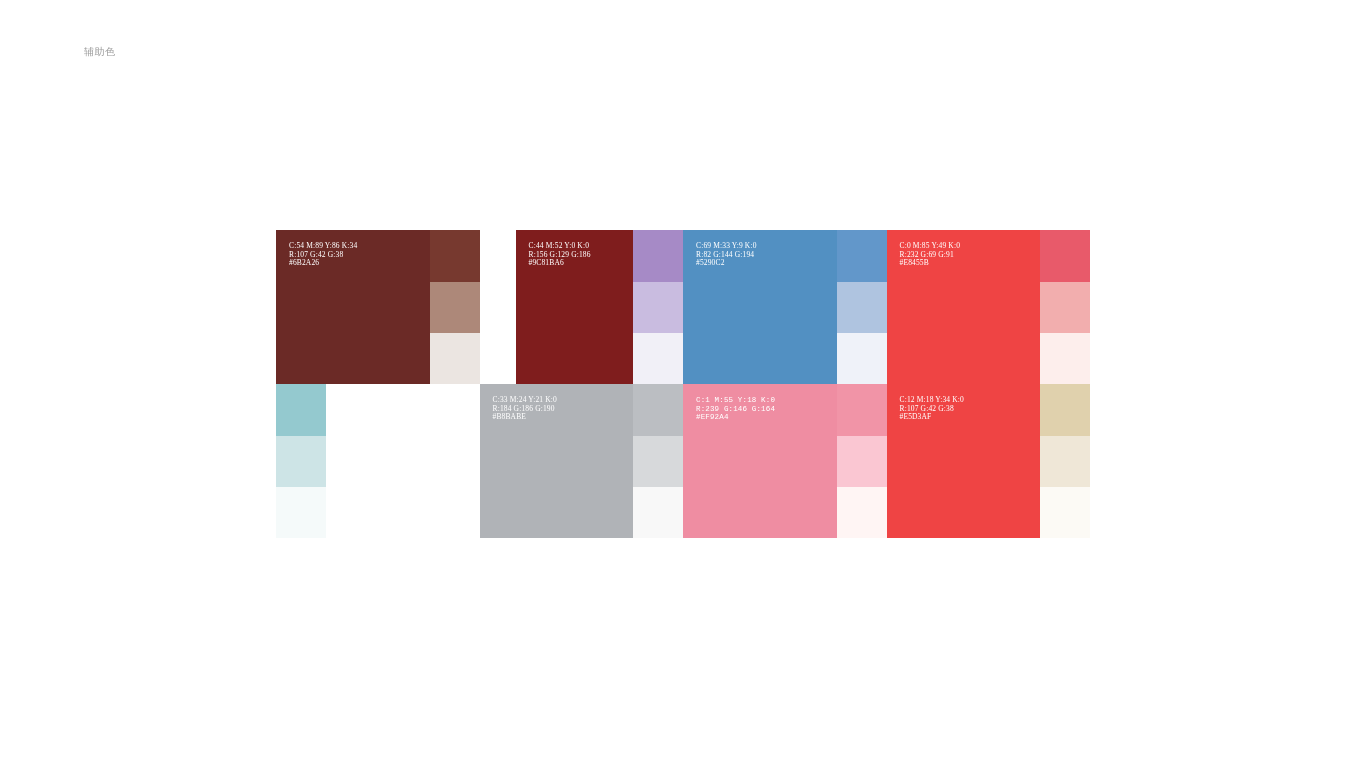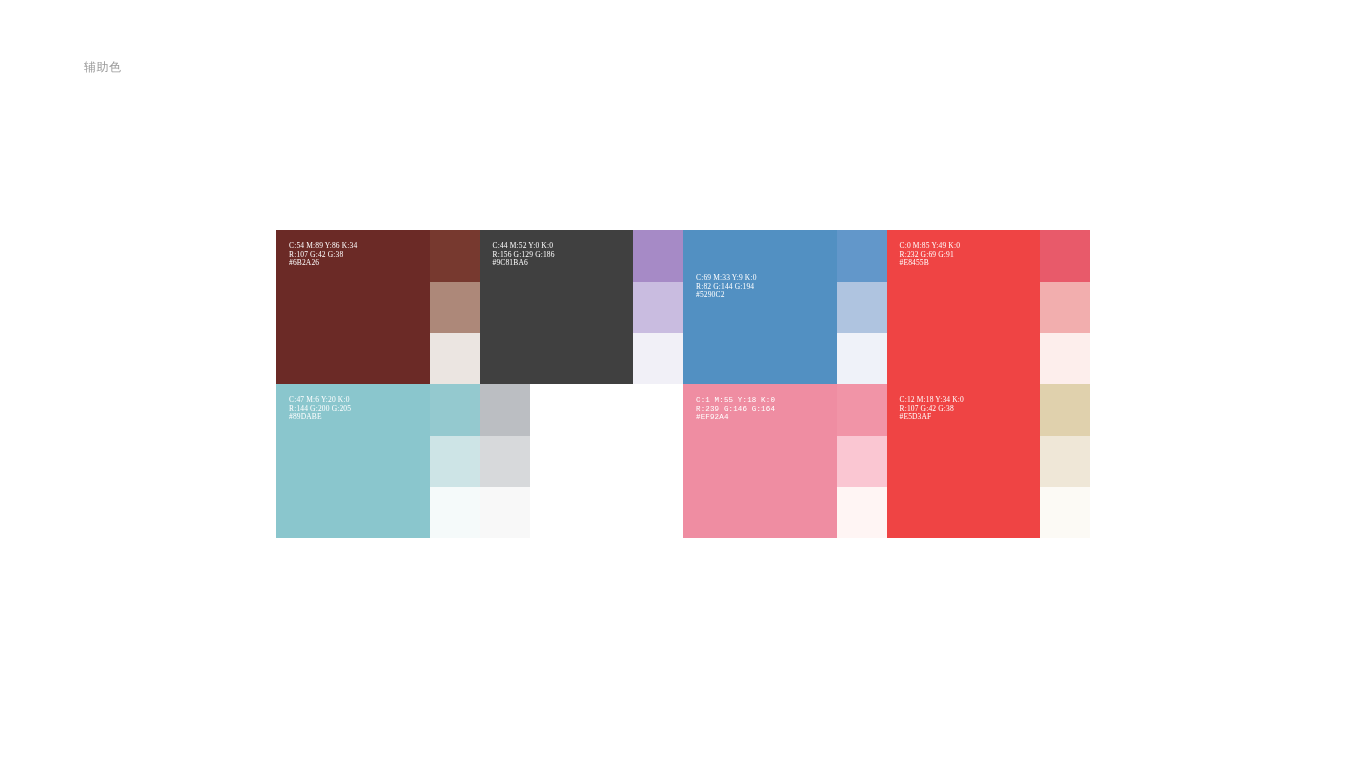--- a/index.html
+++ b/index.html
@@ -12,23 +12,23 @@
     height: 772px;
     background: #ffffff;
     font-family: "Liberation Serif", "DejaVu Serif", serif;
     overflow: hidden;
     position: relative;
   }
 
   #section-label {
     position: absolute;
     left: 84px;
-    top: 62px;
-    font-family: Liberation Mono, monospace;
-    font-size: 12px;
+    top: 46px;
+    font-family: Liberation Sans, sans-serif;
+    font-size: 10px;
     line-height: 12px;
     color: #9a9a9a;
     letter-spacing: 0.5px;
     white-space: nowrap;
   }
 
   #palette {
     position: absolute;
     left: 276px;
     top: 230px;
@@ -102,36 +102,36 @@
             <div>#6B2A26</div>
           </div>
         </div>
         <div class="tint-column">
           <div class="tint-block t1" style="background: rgb(119, 57, 47);"></div>
           <div class="tint-block t2" style="background: rgb(173, 136, 121);"></div>
           <div class="tint-block t3" style="background: rgb(235, 229, 225);"></div>
         </div>
       </div>
       <div class="color-group">
-        <div class="main-swatch" style="background: #404040;">
+        <div class="main-swatch" style="background: #7f1d1d; margin-left: 36px;">
           <div class="swatch-info" style="color: rgb(255, 255, 255);">
             <div>C:44  M:52  Y:0  K:0</div>
             <div>R:156  G:129  G:186</div>
             <div>#9C81BA6</div>
           </div>
         </div>
         <div class="tint-column">
           <div class="tint-block t1" style="background: rgb(166, 138, 198);"></div>
           <div class="tint-block t2" style="background: rgb(201, 188, 224);"></div>
           <div class="tint-block t3" style="background: rgb(241, 240, 247);"></div>
         </div>
       </div>
       <div class="color-group">
         <div class="main-swatch" style="background: rgb(82, 144, 194);">
-          <div class="swatch-info" style="color: rgb(255, 255, 255); margin-top: 32px;">
+          <div class="swatch-info" style="color: rgb(255, 255, 255);">
             <div>C:69  M:33  Y:9  K:0</div>
             <div>R:82  G:144  G:194</div>
             <div>#5290C2</div>
           </div>
         </div>
         <div class="tint-column">
           <div class="tint-block t1" style="background: rgb(98, 151, 202);"></div>
           <div class="tint-block t2" style="background: rgb(175, 196, 224);"></div>
           <div class="tint-block t3" style="background: rgb(239, 242, 249);"></div>
         </div>
@@ -146,34 +146,34 @@
         </div>
         <div class="tint-column">
           <div class="tint-block t1" style="background: rgb(232, 90, 106);"></div>
           <div class="tint-block t2" style="background: rgb(242, 174, 174);"></div>
           <div class="tint-block t3" style="background: rgb(253, 238, 236);"></div>
         </div>
       </div>
     </div>
     <div class="palette-row">
       <div class="color-group">
-        <div class="main-swatch" style="background: rgb(138, 198, 205);">
-          <div class="swatch-info" style="color: rgb(255, 255, 255);">
-            <div>C:47  M:6  Y:20  K:0</div>
-            <div>R:144  G:200  G:205</div>
-            <div>#89DABE</div>
-          </div>
-        </div>
         <div class="tint-column">
           <div class="tint-block t1" style="background: rgb(148, 201, 207);"></div>
           <div class="tint-block t2" style="background: rgb(205, 228, 230);"></div>
           <div class="tint-block t3" style="background: rgb(245, 250, 250);"></div>
         </div>
       </div>
       <div class="color-group">
+        <div class="main-swatch" style="background: rgb(176, 179, 183);">
+          <div class="swatch-info" style="color: rgb(255, 255, 255);">
+            <div>C:33  M:24  Y:21  K:0</div>
+            <div>R:184  G:186  G:190</div>
+            <div>#B8BABE</div>
+          </div>
+        </div>
         <div class="tint-column">
           <div class="tint-block t1" style="background: rgb(187, 190, 194);"></div>
           <div class="tint-block t2" style="background: rgb(215, 217, 219);"></div>
           <div class="tint-block t3" style="background: rgb(248, 248, 248);"></div>
         </div>
       </div>
       <div class="color-group">
         <div class="main-swatch" style="background: rgb(239, 141, 162);">
           <div class="swatch-info" style="color: rgb(255, 255, 255); font-family: Liberation Mono, monospace;">
             <div>C:1  M:55  Y:18  K:0</div>

